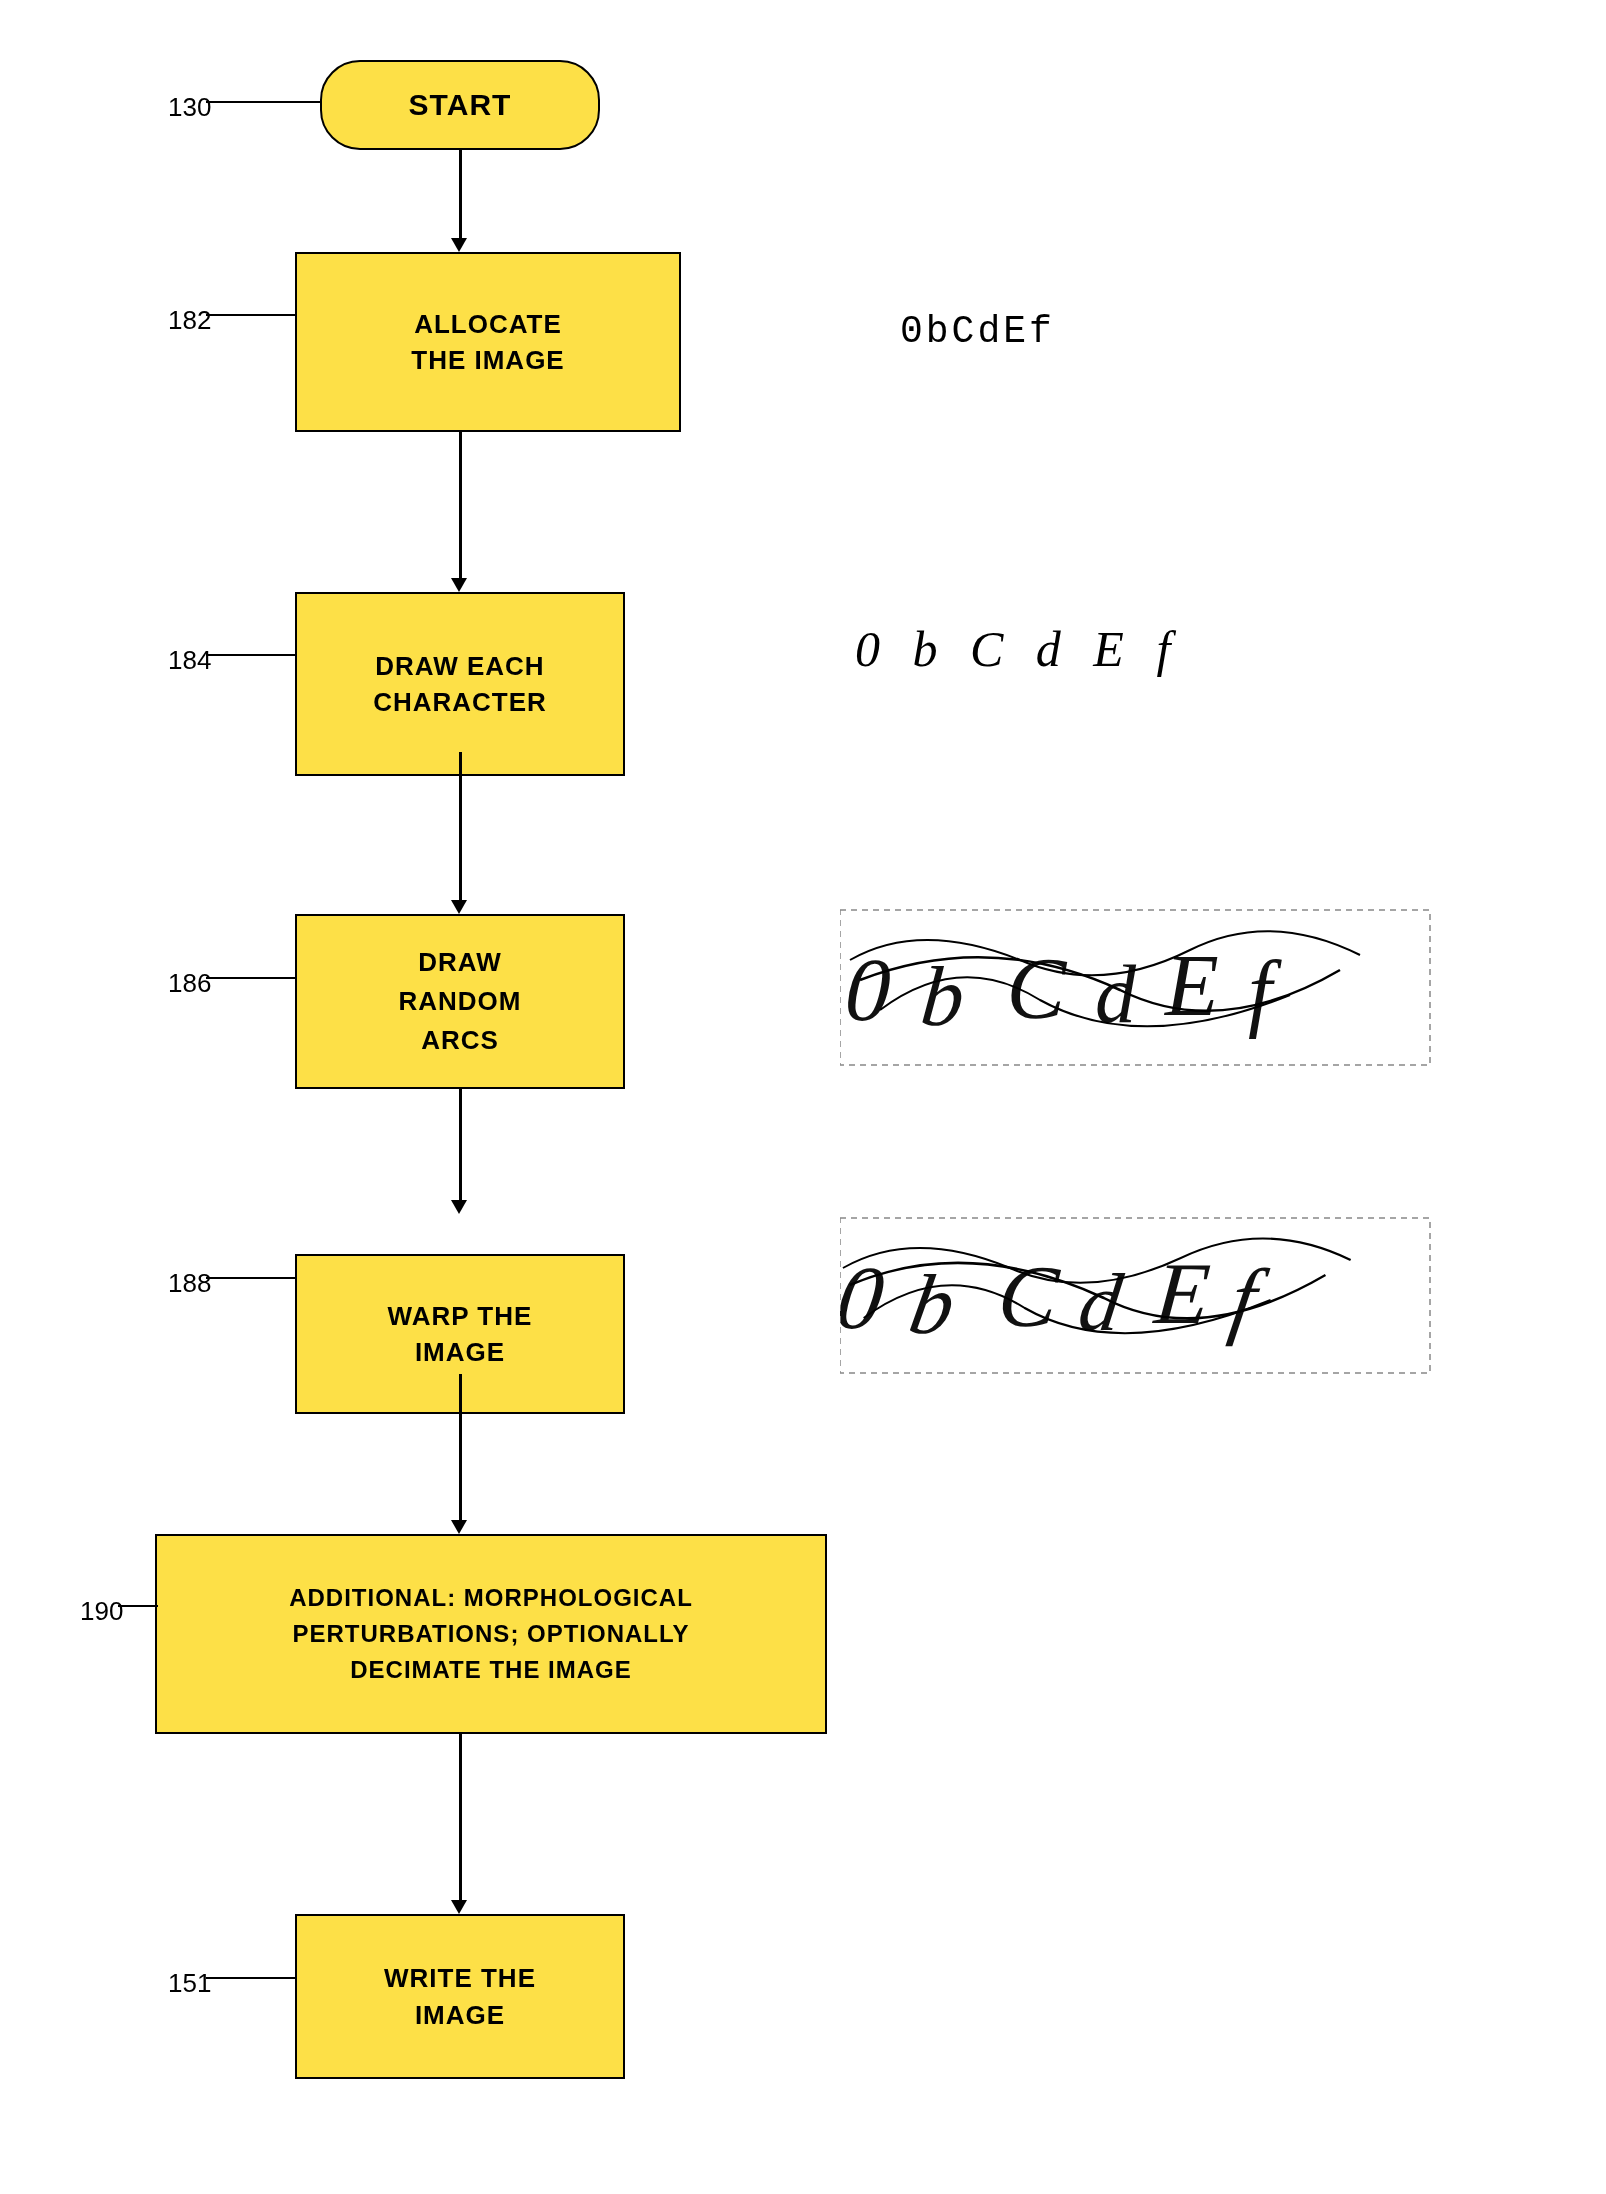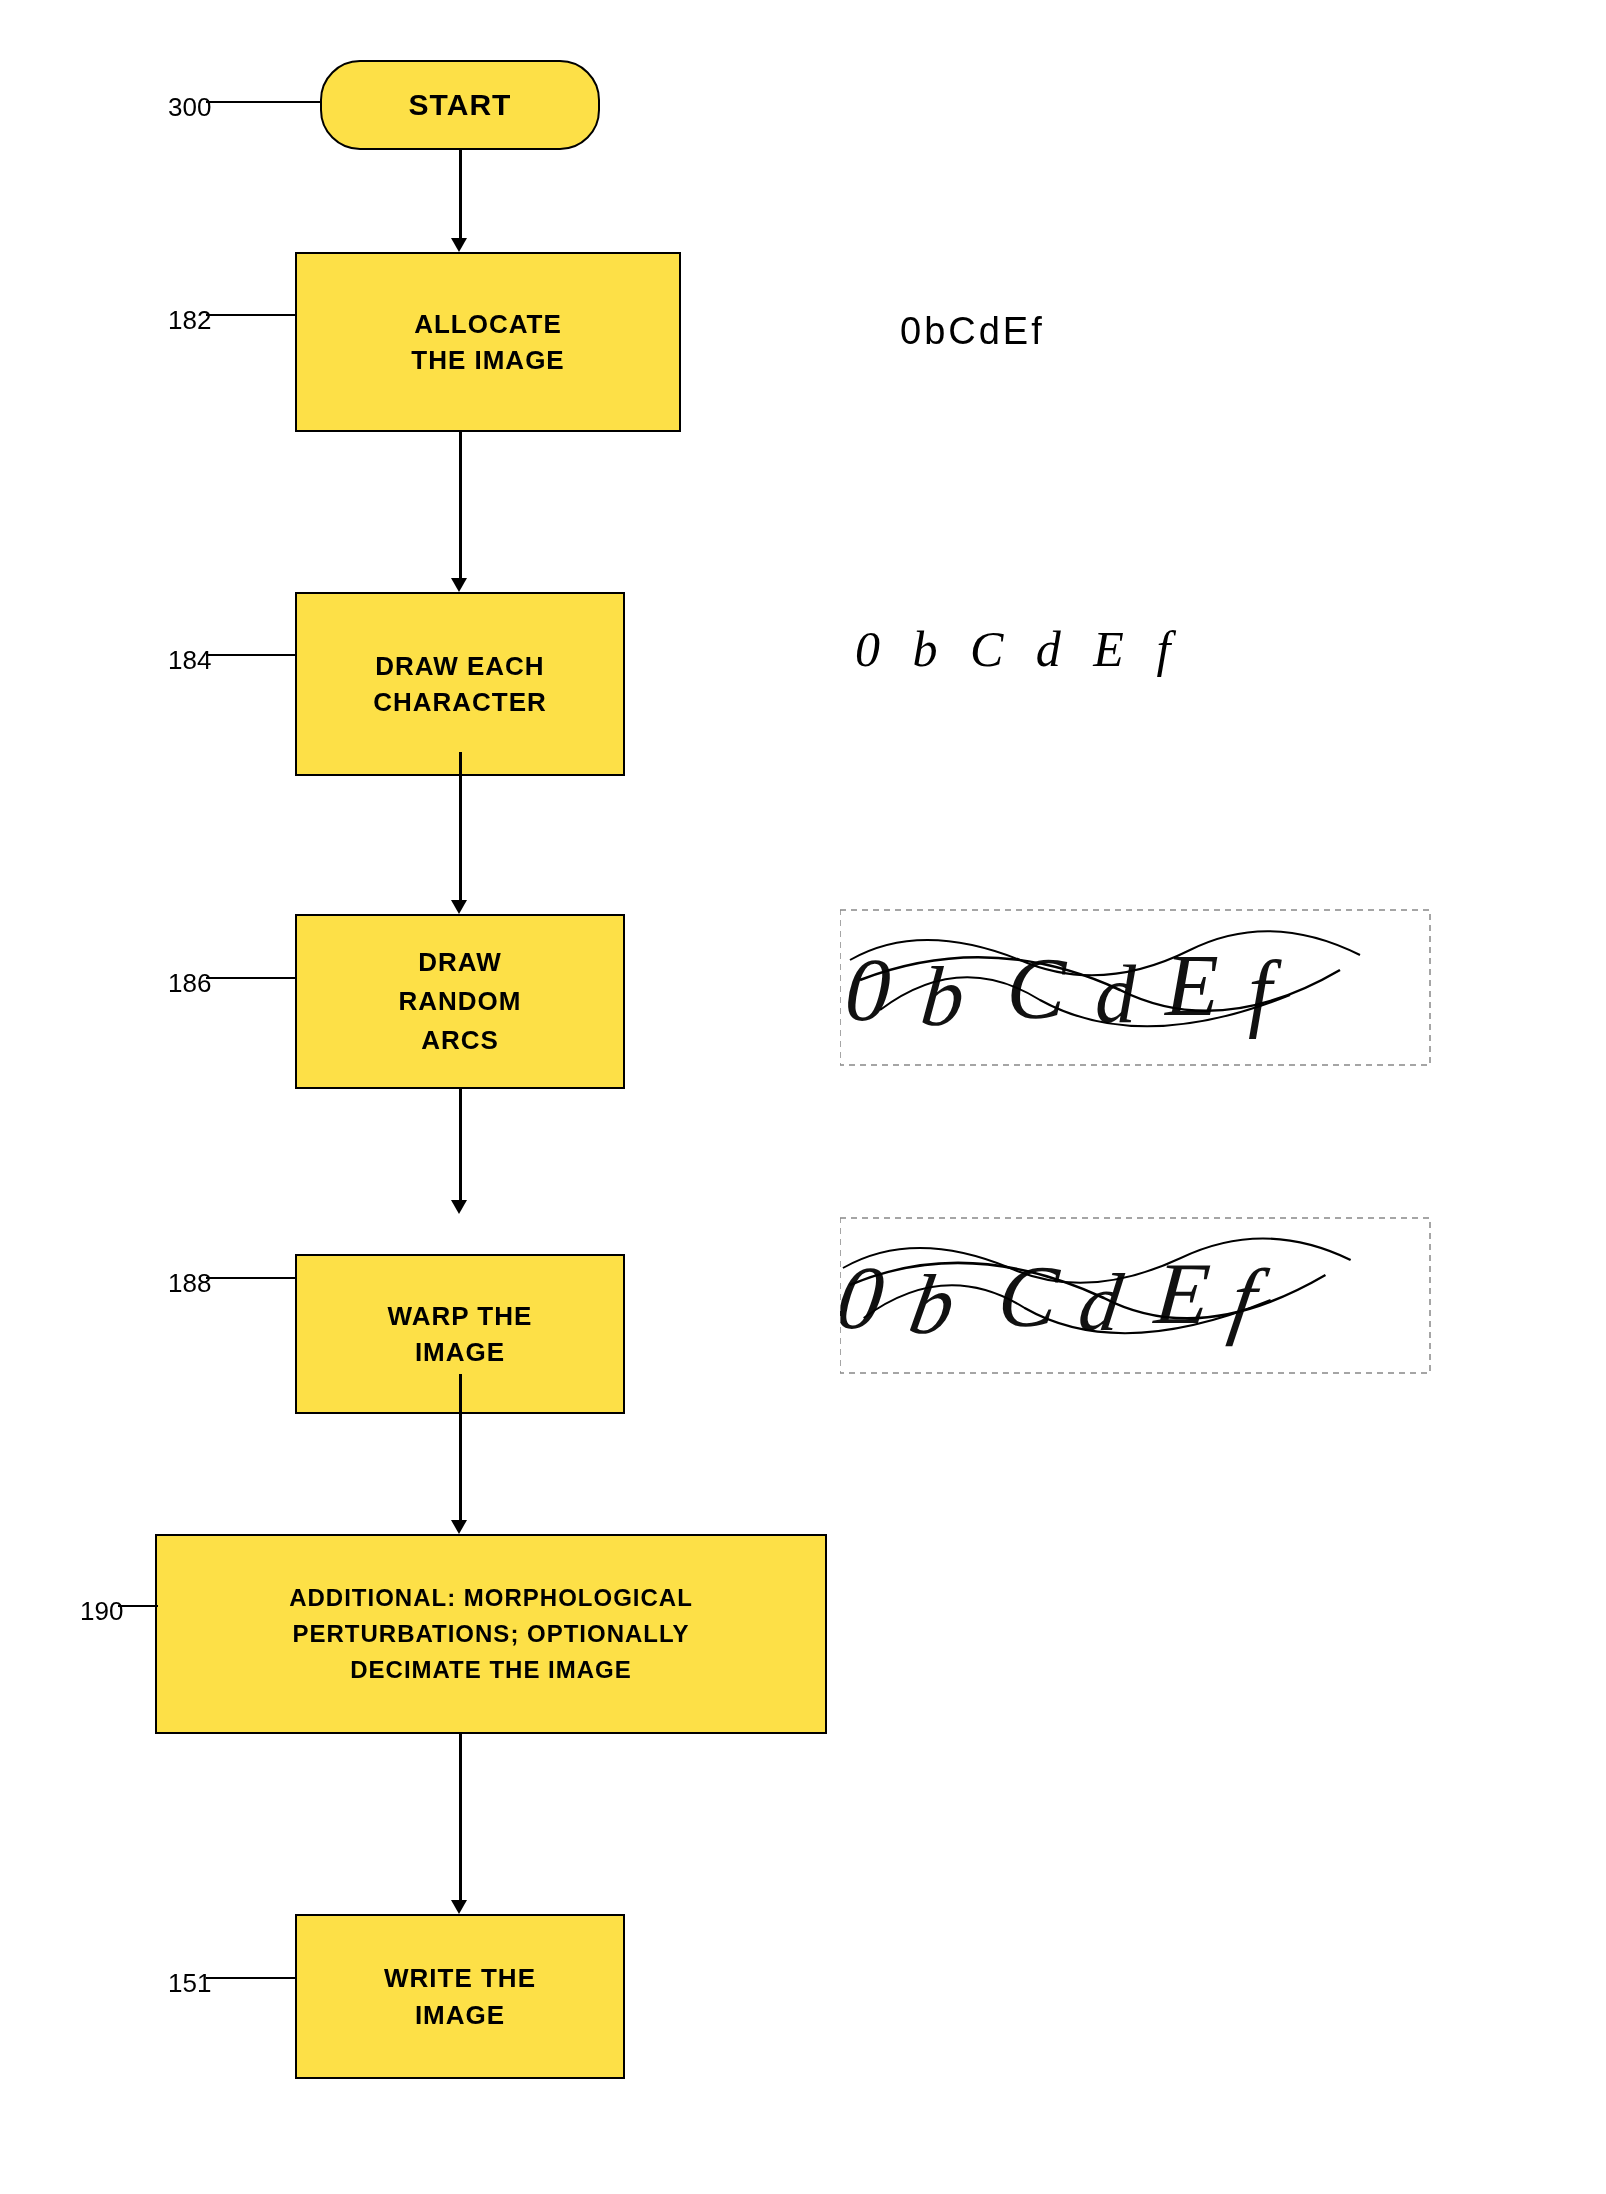--- a/index.html
+++ b/index.html
@@ -86,39 +86,39 @@
   </style>
 </head>
 <body>
 
 <div class="diagram-container">
 
   <div class="flow-node rounded" style="left:320px; top:60px; width:280px; height:90px; font-size:30px;">
     START
   </div>
 
-  <div class="label" style="left:168px; top:92px;">300</div>
+  <div class="label" style="left:168px; top:92px;">130</div>
 
   <svg style="position:absolute;left:206px;top:100px;overflow:visible;" width="120" height="4">
     <line x1="0" y1="2" x2="115" y2="2" stroke="#000" stroke-width="2"></line>
   </svg>
 
   <div class="arrow-line" style="left:459px; top:150px; height:92px;"></div>
   <div class="arrow-head" style="left:451px; top:238px;"></div>
 
   <div class="flow-node rect" style="left:295px; top:252px; width:386px; height:180px; font-size:26px; line-height:1.4;">
     ALLOCATE<br>THE IMAGE
   </div>
 
   <div class="label" style="left:168px; top:305px;">182</div>
   <svg style="position:absolute;left:206px;top:313px;overflow:visible;" width="95" height="4">
     <line x1="0" y1="2" x2="90" y2="2" stroke="#000" stroke-width="2"></line>
   </svg>
 
-  <div class="illustration" style="left:900px; top:310px; font-size:38px; font-family: Liberation Sans, sans-serif; letter-spacing:3px;">
+  <div class="illustration" style="left:900px; top:310px; font-size:38px; font-family: Liberation Mono, monospace; letter-spacing:3px;">
     0bCdEf
   </div>
 
   <div class="arrow-line" style="left:459px; top:432px; height:150px;"></div>
   <div class="arrow-head" style="left:451px; top:578px;"></div>
 
   <div class="flow-node rect" style="left:295px; top:592px; width:330px; height:184px; font-size:26px; line-height:1.4;">
     DRAW EACH<br>CHARACTER
   </div>
 

